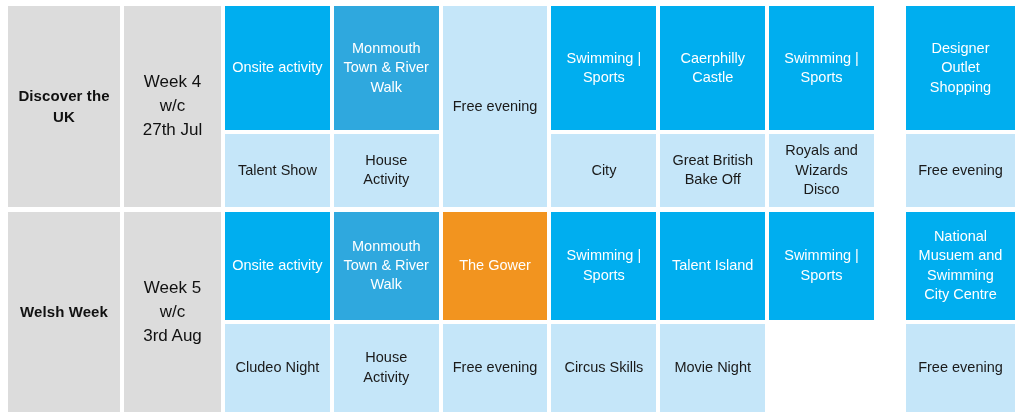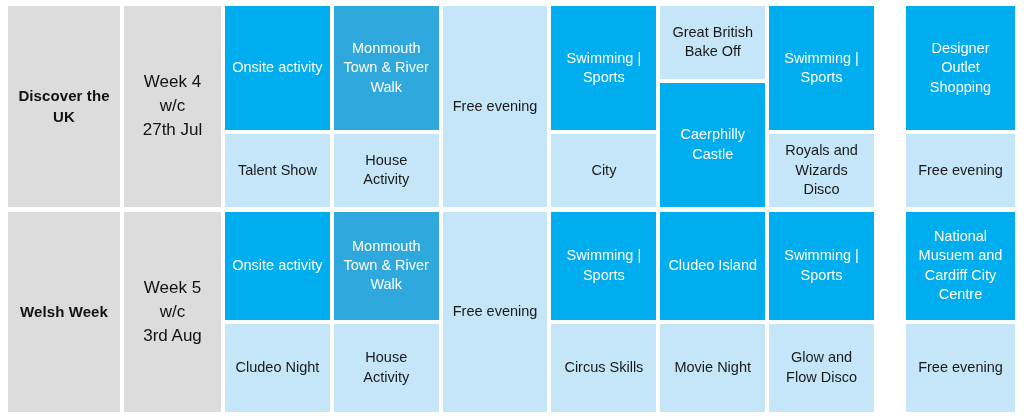--- a/index.html
+++ b/index.html
@@ -145,22 +145,22 @@
       <div class="day-col">
         <div class="slot evening c-light">Free evening</div>
       </div>
 
       <div class="day-col">
         <div class="slot day c-blue">Swimming | Sports</div>
         <div class="slot evening c-light">City</div>
       </div>
 
       <div class="day-col">
+        <div class="slot day c-blue">Caerphilly Castle</div>
         <div class="slot evening c-light">Great British Bake Off</div>
-        <div class="slot day c-blue">Caerphilly Castle</div>
       </div>
 
       <div class="day-col">
         <div class="slot day c-blue">Swimming | Sports</div>
         <div class="slot evening c-light">Royals and Wizards Disco</div>
       </div>
 
       <div class="day-col wide">
         <div class="slot day c-blue">Designer Outlet Shopping</div>
         <div class="slot evening c-light">Free evening</div>
@@ -187,39 +187,39 @@
         <div class="slot day c-blue">Onsite activity</div>
         <div class="slot evening c-light">Cludeo Night</div>
       </div>
 
       <div class="day-col">
         <div class="slot day c-teal">Monmouth Town &amp; River Walk</div>
         <div class="slot evening c-light">House Activity</div>
       </div>
 
       <div class="day-col">
+        <div class="slot day c-orange">The Gower</div>
         <div class="slot evening c-light">Free evening</div>
       </div>
 
       <div class="day-col">
         <div class="slot day c-blue">Swimming | Sports</div>
         <div class="slot evening c-light">Circus Skills</div>
       </div>
 
       <div class="day-col">
-        <div class="slot day c-blue">Cludeo Island</div>
+        <div class="slot day c-blue">Talent Island</div>
         <div class="slot evening c-light">Movie Night</div>
       </div>
 
       <div class="day-col">
         <div class="slot day c-blue">Swimming | Sports</div>
-        <div class="slot evening c-light">Glow and Flow Disco</div>
       </div>
 
       <div class="day-col wide">
-        <div class="slot day c-blue">National Musuem and Cardiff City Centre</div>
+        <div class="slot day c-blue">National Musuem and Swimming City Centre</div>
         <div class="slot evening c-light">Free evening</div>
       </div>
 
     </div>
   </div>
 
 </div>
 
 </body></html>

